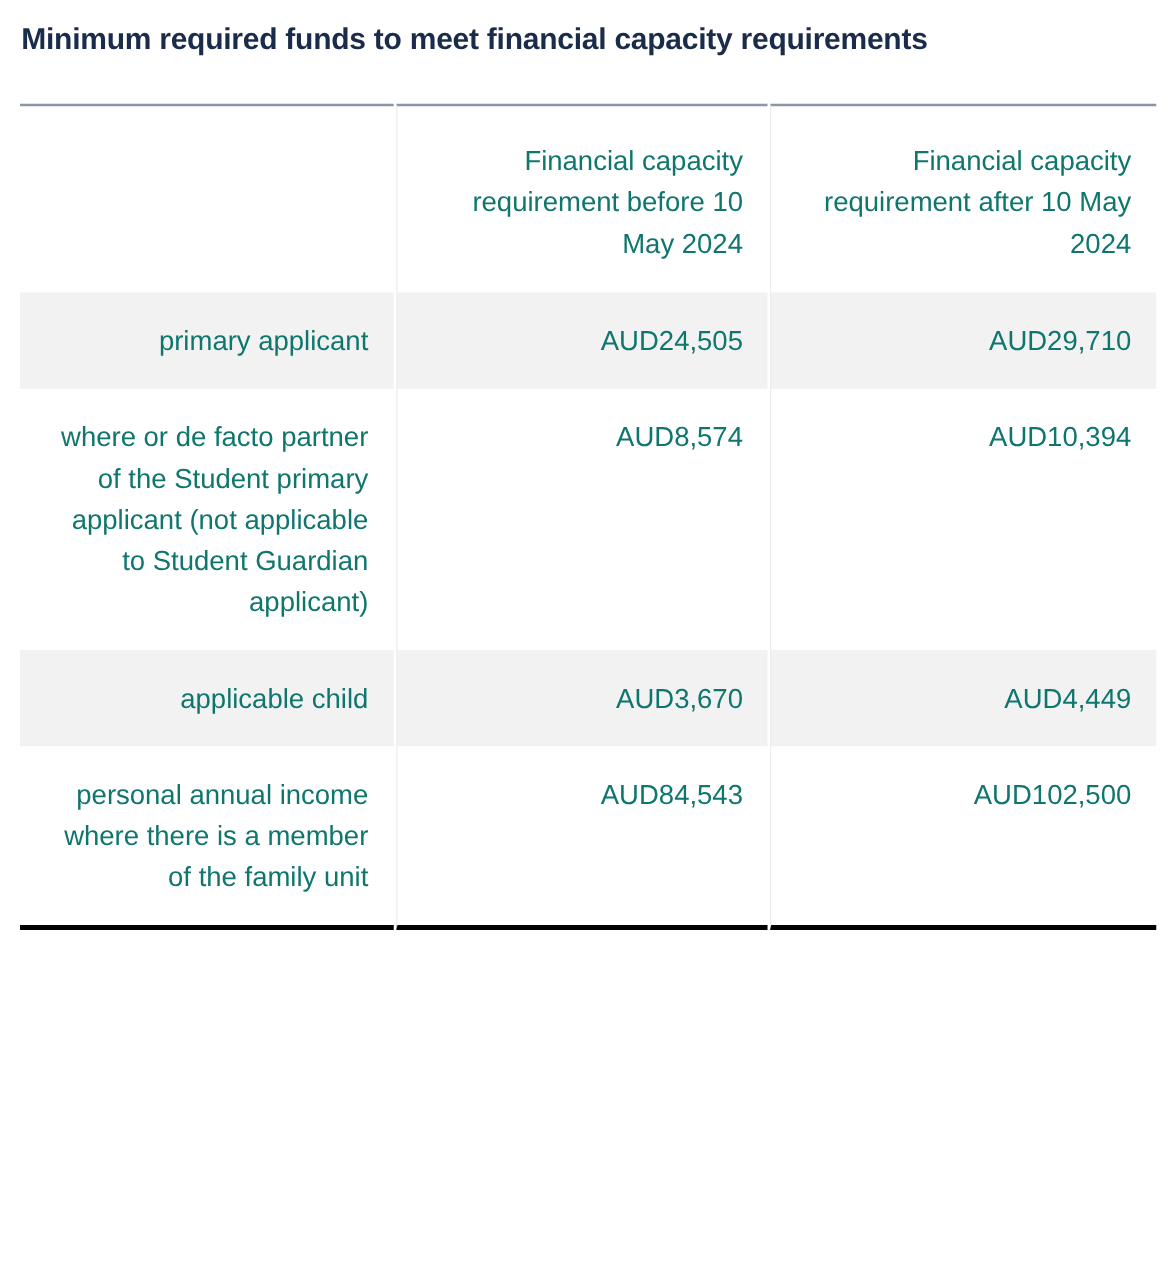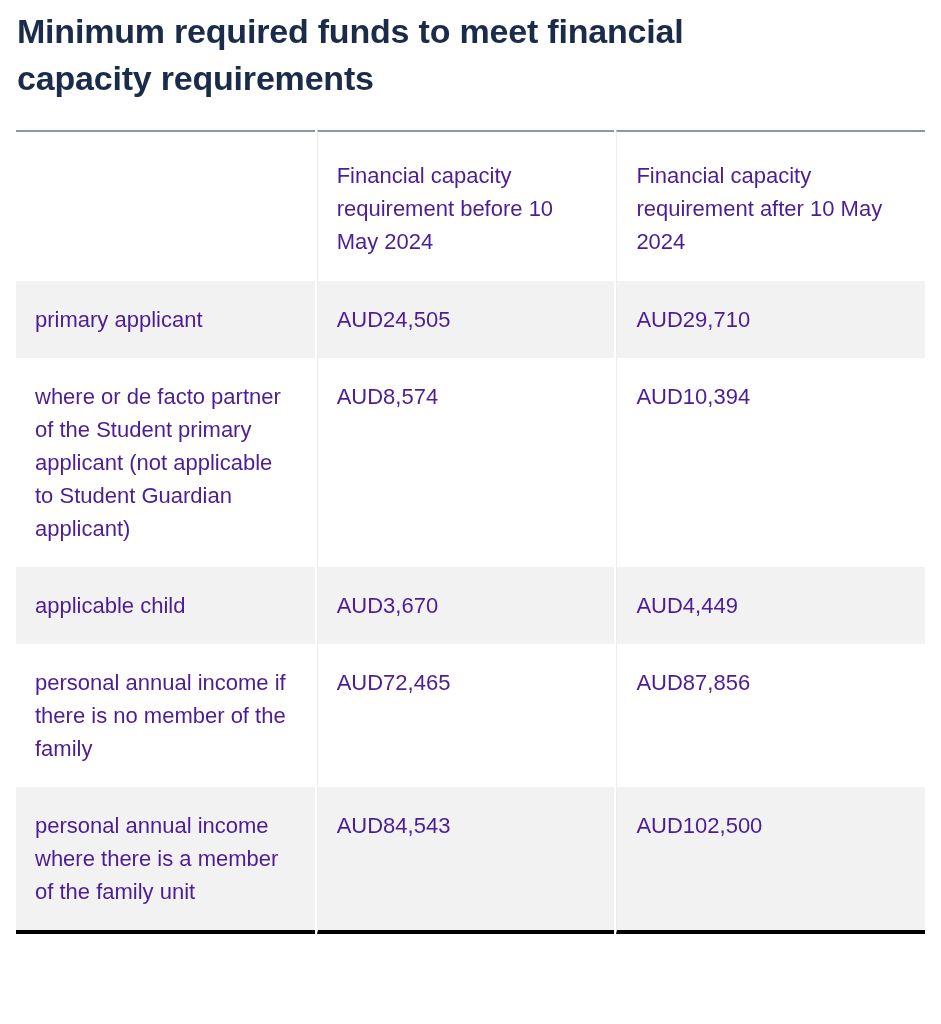--- a/index.html
+++ b/index.html
@@ -11,43 +11,43 @@
   }
   .page {
     width: 941px;
     height: 1024px;
     background: #ffffff;
     overflow: hidden;
   }
   h1.page-title {
     margin: 8px 14px 0 17px;
     max-width: 800px;
-    font-size: 34px;
+    font-size: 24px;
     font-weight: 700;
     line-height: 47px;
     letter-spacing: -0.2px;
     color: #1b2b4a;
   }
   table.fin-table {
     border-collapse: separate;
     border-spacing: 2px 0;
     table-layout: fixed;
     width: 913px;
     margin: 28px 14px 0 14px;
   }
   col.c1 { width: 33.0%; }
   col.c2 { width: 32.9%; }
   col.c3 { width: 34.1%; }
   th, td {
-    text-align: left;
+    text-align: right;
     vertical-align: top;
     font-weight: 400;
     font-size: 22px;
     line-height: 33px;
-    color: #4c1d95;
+    color: #0f766e;
     padding: 22px 20px 22px 19px;
   }
   thead th {
     border-top: 2px solid #8d95a8;
     padding-top: 27px;
     padding-bottom: 23px;
   }
   th + th, td + td {
     border-left: 1px solid #ededed;
   }
@@ -88,25 +88,20 @@
         <td>where or de facto partner of the Student primary applicant (not applicable to Student Guardian applicant)</td>
         <td>AUD8,574</td>
         <td>AUD10,394</td>
       </tr>
       <tr>
         <td>applicable child</td>
         <td>AUD3,670</td>
         <td>AUD4,449</td>
       </tr>
       <tr>
-        <td>personal annual income if there is no member of the family</td>
-        <td>AUD72,465</td>
-        <td>AUD87,856</td>
-      </tr>
-      <tr>
         <td>personal annual income where there is a member of the family unit</td>
         <td>AUD84,543</td>
         <td>AUD102,500</td>
       </tr>
     </tbody>
   </table>
 
 </div>
 
 </body></html>

